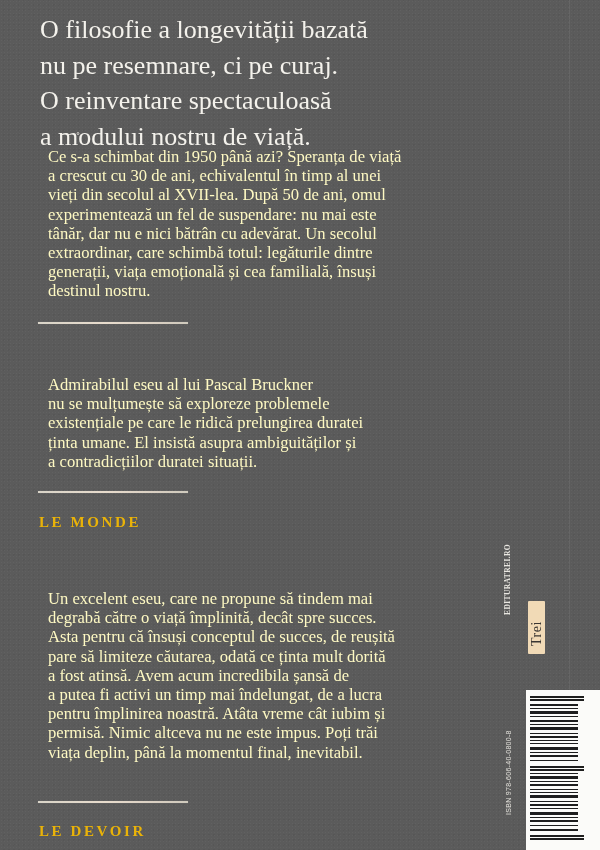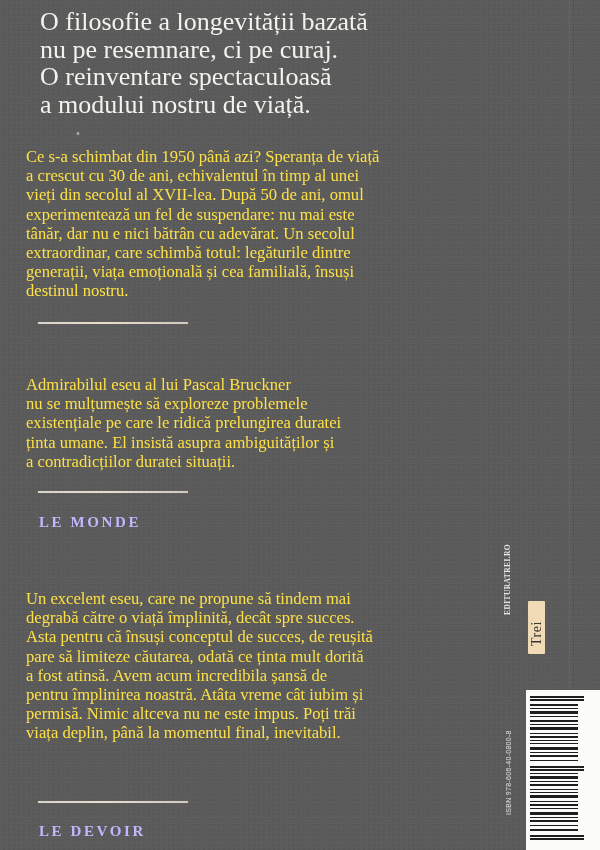--- a/index.html
+++ b/index.html
@@ -31,29 +31,29 @@
     .headline {
       position: absolute;
       left: 40px;
       top: 8px;
       width: 470px;
       font-family: "Liberation Serif", "DejaVu Serif", serif;
       font-size: 26px;
       line-height: 27.5px;
       color: #f4f2ec;
     }
-    .headline div { white-space: nowrap; }
+    .headline div { white-space: nowrap; margin-top: 8px; }
     .para {
       position: absolute;
-      left: 26px;
+      left: 48px;
       width: 470px;
       font-family: "Liberation Serif", "DejaVu Serif", serif;
       font-size: 16.6px;
       line-height: 19.2px;
-      color: #fde047;
+      color: #fef9c3;
     }
     .para div { white-space: nowrap; }
     .p1 { top: 147px; }
     .p2 { top: 375px; }
     .p3 { top: 589px; }
     .divider {
       position: absolute;
       left: 38px;
       width: 150px;
       height: 2px;
@@ -63,21 +63,21 @@
     .d1 { top: 322px; }
     .d2 { top: 491px; }
     .d3 { top: 801px; }
     .source {
       position: absolute;
       left: 39px;
       font-family: "Liberation Serif", "DejaVu Serif", serif;
       font-weight: bold;
       font-size: 15px;
       letter-spacing: 2.6px;
-      color: #c4b5fd;
+      color: #eab308;
     }
     .s1 { top: 514px; }
     .s2 { top: 823px; }
     .speck {
       position: absolute;
       font-size: 8px;
       color: #e8e6e0;
     }
     
     .publisher-url {
@@ -221,20 +221,21 @@
 <div class="divider d2"></div>
 
 <div class="source s1">LE MONDE</div>
 
 <div class="para p3">
   <div>Un excelent eseu, care ne propune să tindem mai</div>
   <div>degrabă către o viață împlinită, decât spre succes.</div>
   <div>Asta pentru că însuși conceptul de succes, de reușită</div>
   <div>pare să limiteze căutarea, odată ce ținta mult dorită</div>
   <div>a fost atinsă. Avem acum incredibila șansă de</div>
+  <div>a putea fi activi un timp mai îndelungat, de a lucra</div>
   <div>pentru împlinirea noastră. Atâta vreme cât iubim și</div>
   <div>permisă. Nimic altceva nu ne este impus. Poți trăi</div>
   <div>viața deplin, până la momentul final, inevitabil.</div>
 </div>
 
 <div class="divider d3"></div>
 
 <div class="source s2">LE DEVOIR</div>
 
 <div class="publisher-url">

